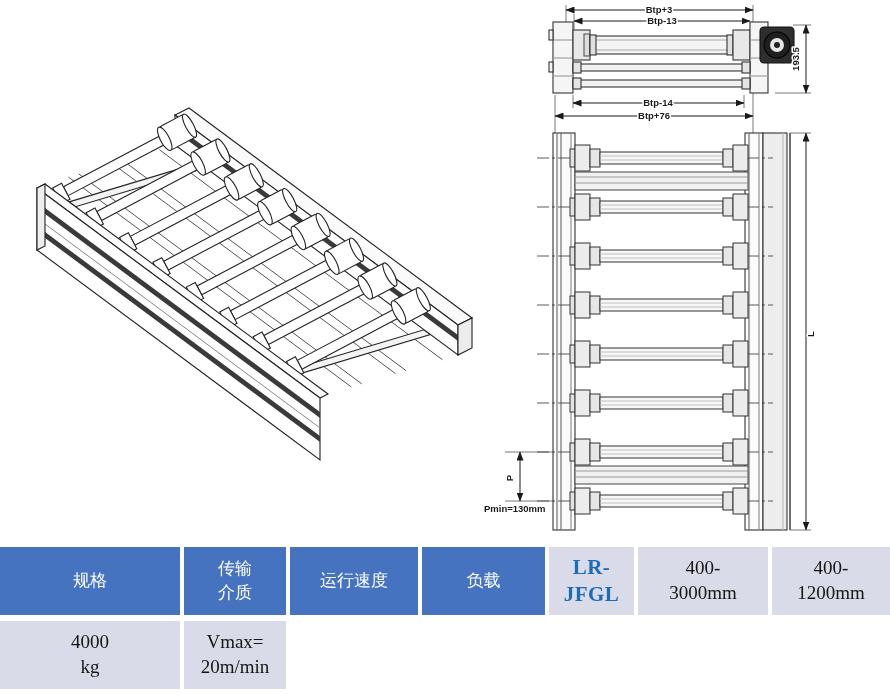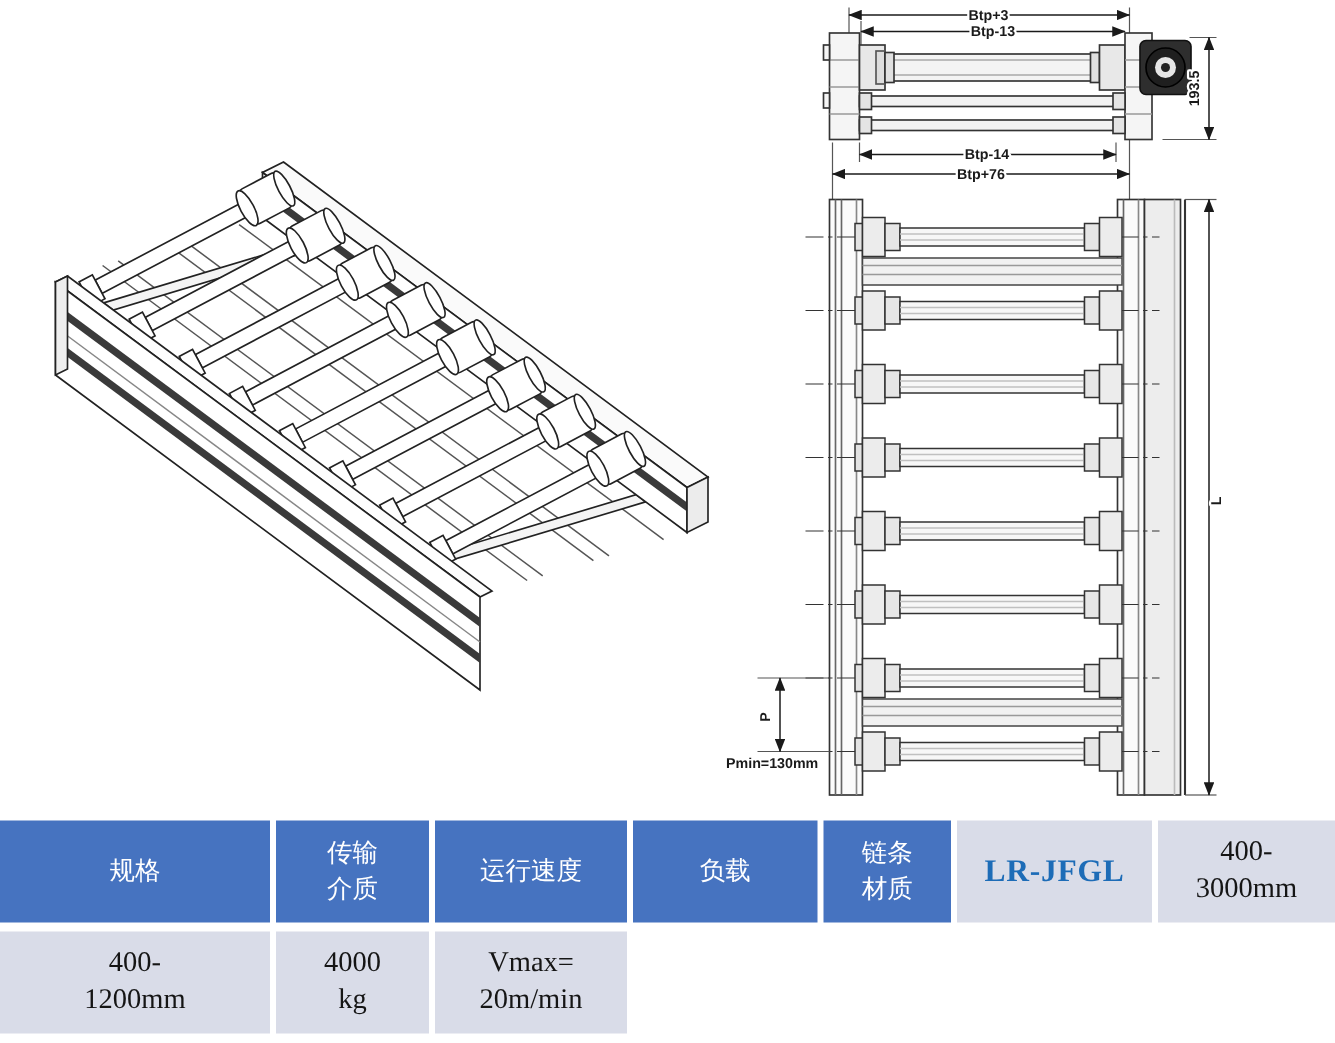--- a/index.html
+++ b/index.html
@@ -335,22 +335,20 @@
   <text class="dimlabel" transform="translate(33,348) rotate(-90)" text-anchor="middle">P</text>
   <text class="dimlabel" x="4" y="382" text-anchor="start">Pmin=130mm</text>
 </svg>
 
 <div class="spec-table abs">
   <div class="hcell">规格</div>
   <div class="hcell">传输
 介质</div>
   <div class="hcell">运行速度</div>
   <div class="hcell">负载</div>
-  <div class="hcell">链条
-材质</div>
 
   <div class="vcell model">LR-JFGL</div>
   <div class="vcell">400-
 3000mm</div>
   <div class="vcell">400-
 1200mm</div>
   <div class="vcell">4000
 kg</div>
   <div class="vcell">Vmax=
 20m/min</div>

